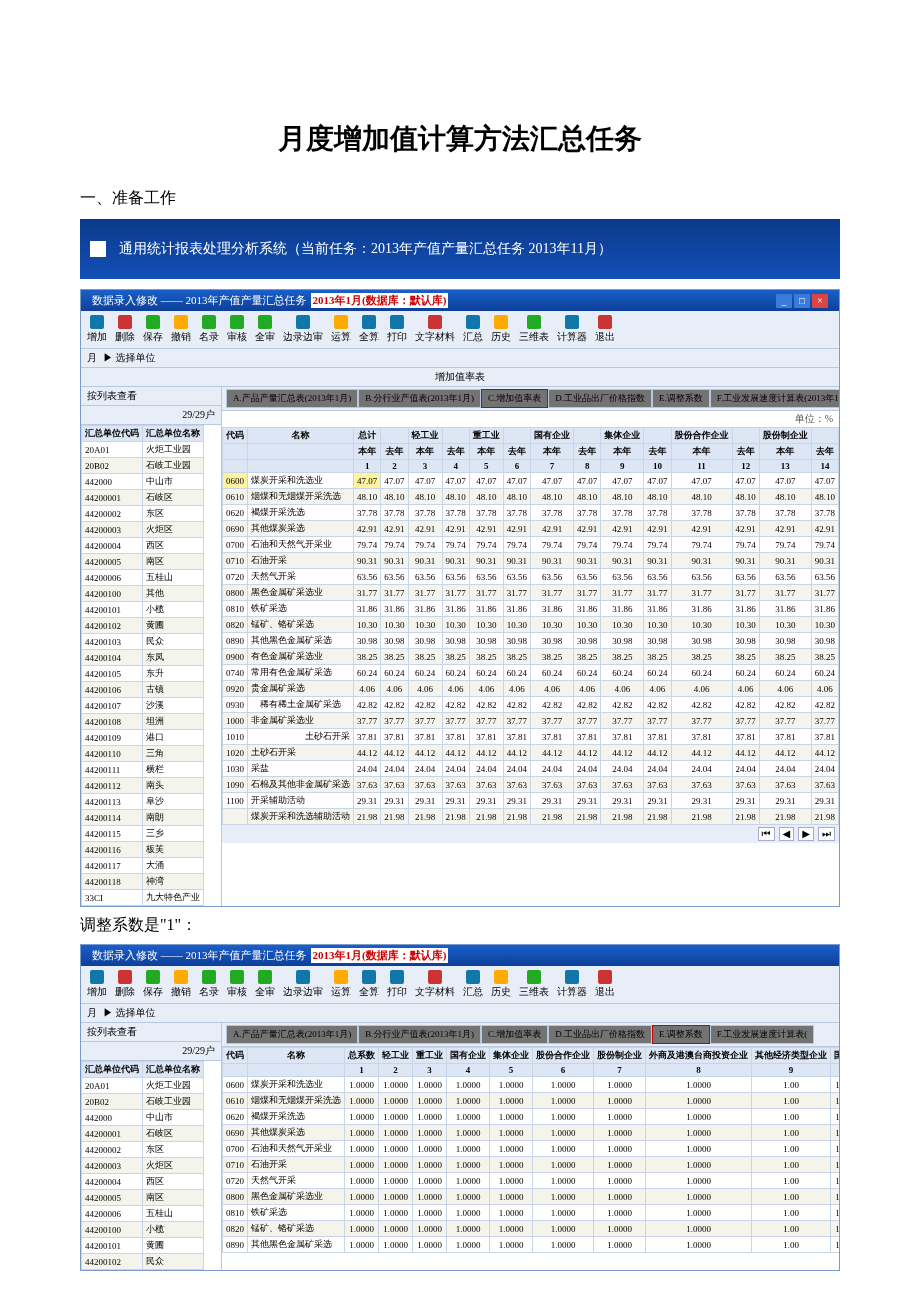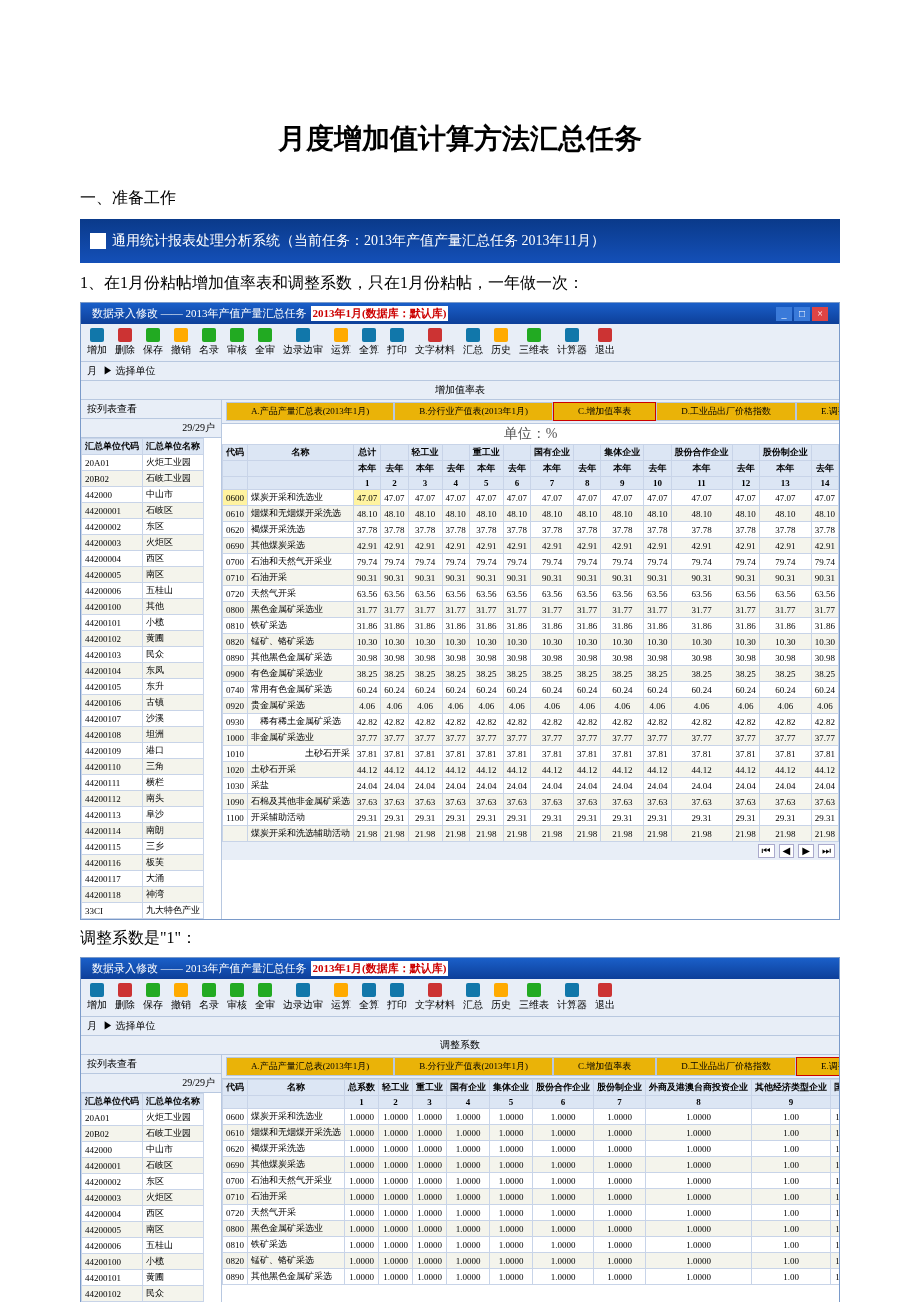--- a/index.html
+++ b/index.html
@@ -1,41 +1,41 @@
 <!DOCTYPE html>
 <html><head>
 <meta charset="utf-8">
 <style>
 body{margin:0;font-family:"SimSun","宋体",serif;background:#fff;width:920px}
 .page{padding:120px 80px 40px}
 .title{text-align:center;font-size:28px;font-weight:bold;margin-bottom:30px}
 .sub{font-size:16px;margin:8px 0}
-.banner{background:linear-gradient(#0a3a8a,#1450b8);color:#fff;padding:13px 10px;font-size:14px;display:flex;align-items:center;gap:6px;margin:10px 0}
+.banner{background:linear-gradient(#0a3a8a,#1450b8);color:#fff;padding:21px 10px;font-size:14px;display:flex;align-items:center;gap:13px;margin:10px 0}
 .banner-icon{width:16px;height:16px;background:#fff;display:inline-block}
 .shot{border:1px solid #7a9ac9;margin:8px 0;font-size:10px;background:#fff}
 .titlebar{background:linear-gradient(#1a5fc9,#0d3f99);color:#fff;padding:3px 11px;display:flex;align-items:center;gap:4px;font-size:11px}
 .titlebar .ds{background:#fff;color:#c00;padding:0 2px;font-weight:bold}
 .winbtns{margin-left:auto;display:flex;gap:2px}
 .wb{width:16px;height:14px;display:inline-flex;align-items:center;justify-content:center;font-size:10px;color:#fff}
 .wb.min{background:#3a7ad9}
 .wb.max{background:#3a7ad9}
 .wb.cls{background:#d44}
 .toolbar{background:#e8eef7;padding:4px 6px;display:flex;gap:8px;border-bottom:1px solid #b8c8e0;font-size:10px}
 .tbtn{display:flex;flex-direction:column;align-items:center;gap:1px;cursor:pointer}
 .tico{width:14px;height:14px;border-radius:2px}
 .bluei{background:#17a}
 .redi{background:#c33}
 .greeni{background:#2a2}
 .yellowi{background:#fa0}
 .subbar{background:#e8eef7;padding:2px 6px;display:flex;align-items:center;gap:6px;border-bottom:1px solid #b8c8e0;font-size:10px}
 .header-label{background:#e8eef7;padding:2px 6px;text-align:center;font-size:10px;border-bottom:1px solid #b8c8e0}
 .tabbar{background:#e8eef7;padding:2px 4px;display:flex;font-size:9px;border-bottom:1px solid #b8c8e0;white-space:nowrap;overflow:hidden}
-.tab{padding:2px 24px;border:1px solid #b8c8e0;background:#eab308;cursor:pointer}
+.tab{padding:2px 6px;border:1px solid #b8c8e0;background:#737373;cursor:pointer}
 .tab.sel{border:1px solid #c00}
-.unit{text-align:center;font-size:14px;padding:1px 6px;color:#555}
+.unit{text-align:right;font-size:10px;padding:1px 6px;color:#555}
 .body-split{display:flex}
 .left-pane{width:140px;border-right:1px solid #b8c8e0}
 .right-pane{flex:1;overflow:hidden}
 .grid{border-collapse:collapse;font-size:9px}
 .grid th,.grid td{border:1px solid #c8d4e8;padding:1px 3px;white-space:nowrap;text-align:center;background:#fff}
 .grid th{background:#dce6f4}
 .grid .hl{background:#fff3a0}
 .left-grid td{text-align:left}
 .row-odd td{background:#f4f4ec}
 .shot-wrap{position:relative}
@@ -47,21 +47,20 @@
 
 <div class="page">
   <div class="title">月度增加值计算方法汇总任务</div>
   <div class="sub">一、准备工作</div>
 
   <div class="banner">
     <span class="banner-icon"></span>
     <span>通用统计报表处理分析系统（当前任务：2013年产值产量汇总任务  2013年11月）</span>
   </div>
 
-  <div class="sub">1、在1月份粘帖增加值率表和调整系数，只在1月份粘帖，一年做一次：</div>
 
   <div class="shot shot-wrap">
     <div class="titlebar">
       <span>数据录入修改 —— 2013年产值产量汇总任务</span>
       <span class="ds">2013年1月(数据库：默认库)</span>
       <span class="winbtns">
         <span class="wb min">_</span>
         <span class="wb max">□</span>
         <span class="wb cls">×</span>
       </span>
@@ -846,21 +845,20 @@
         </div>
         <div class="tbtn">
           <span class="tico redi"></span>
           <span>退出</span>
         </div>
       </div>
     <div class="subbar">
       <span>月</span>
       <span>▶ <span>选择单位</span></span>
     </div>
-    <div class="header-label">调整系数</div>
     <div class="body-split">
       <div class="left-pane">
         <div class="subbar">按列表查看</div>
         <div class="subbar">
             <span></span>
             <span style="margin-left:auto">29/29户</span>
           </div>
         <table class="grid left-grid" id="lg2">
             <tbody>
               <tr>

